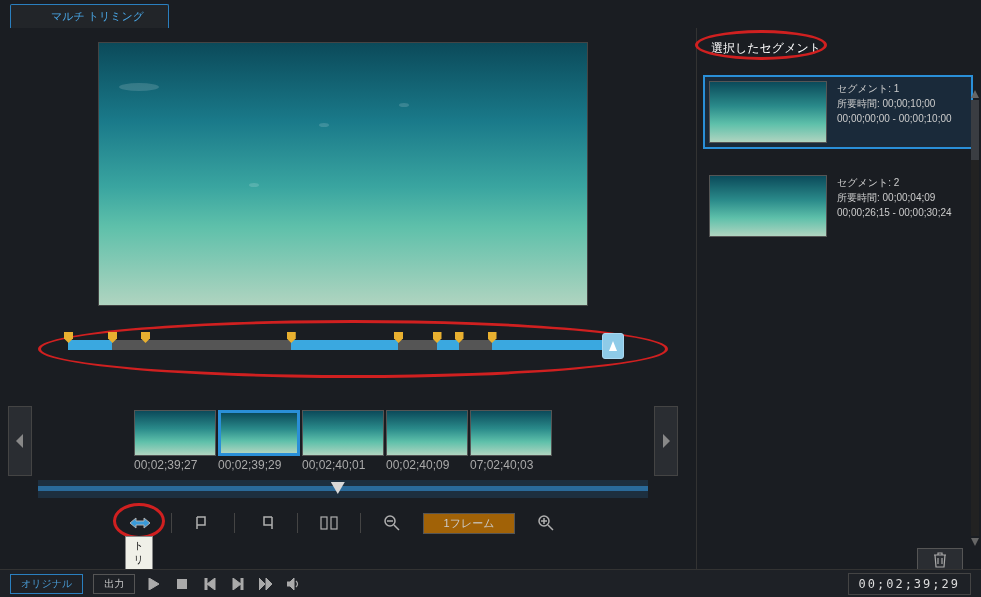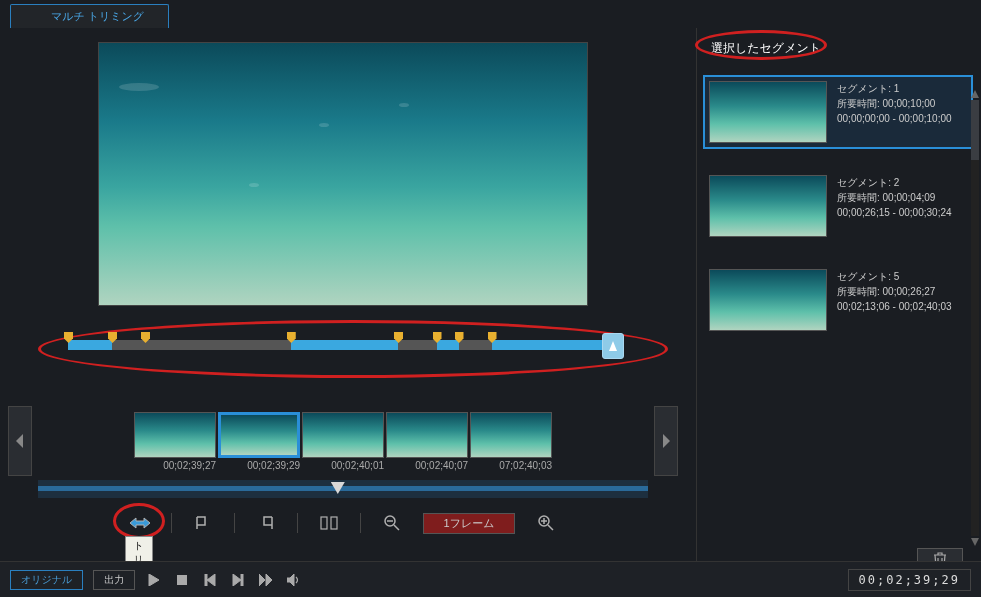--- a/index.html
+++ b/index.html
@@ -57,45 +57,45 @@
 .strip-area { display: flex; align-items: center; margin-top: 24px; gap: 6px; }
 .strip-nav {
   width: 24px; height: 70px; background: #2a2d32; border: 1px solid #444;
   display:flex; align-items:center; justify-content:center; color:#999;
 }
 .strip-nav svg { width: 10px; height: 14px; fill: #888; }
 .frames { display: flex; gap: 2px; flex: 1; justify-content: center; }
 .frame { width: 82px; background: #1a1d22; }
 .frame.sel .thumb { border: 3px solid #2a8fd8; }
 .thumb { width: 82px; height: 46px; background: linear-gradient(180deg,#0b4a5a 0%,#2a8a8a 40%,#5ec0aa 70%,#b0d4c0 100%); border:1px solid #555; }
-.ftime { text-align:right; font-size:10px; color:#aaa; margin-top:2px; }
+.ftime { text-align:left; font-size:12px; color:#aaa; margin-top:2px; }
 
 
 .scrub { height: 18px; background: #1d2f3f; margin: 4px 30px 0 30px; position:relative; }
 .scrub::before { content:""; position:absolute; left:0; right:0; top:6px; height:5px; background:#2a6a9a; }
 .scrub-head { position:absolute; left:48%; top:2px; width:14px; height:12px; background:#d8d8d8; clip-path: polygon(0 0,100% 0,50% 100%); }
 
 
 .tools { display:flex; align-items:center; justify-content:center; gap:18px; margin-top: 14px; }
 .tool-btn { width:26px; height:22px; display:flex; align-items:center; justify-content:center; cursor:pointer; }
 .tool-btn svg { fill:#b0b0b0; stroke:#b0b0b0; }
 .tool-sep { width:1px; height:20px; background:#444; }
 .frame-selector {
-  padding: 2px 20px; border:1px solid #555; background:#7f1d1d; font-size:11px; color:#ccc;
+  padding: 2px 20px; border:1px solid #555; background:#a16207; font-size:11px; color:#ccc;
 }
 
 
 .ann-ellipse { position:absolute; border: 3px solid #d02020; border-radius: 50%; pointer-events: none; }
 
 
 .tooltip { position:absolute; background:#f0f0e8; color:#222; padding:2px 8px; font-size:10px; border:1px solid #888; }
 
 
 .bottom-bar {
-  position:absolute; bottom:0; left:0; right:0; height:36px;
+  position:absolute; bottom:0; left:0; right:0; height:28px;
   background:#1e2126; border-top:1px solid #333;
   display:flex; align-items:center; padding: 0 10px; gap:10px;
 }
 .bb-tab { padding:2px 10px; border:1px solid #555; font-size:10px; color:#ccc; }
 .bb-tab.active { color:#4a9ed8; border-color:#2a7fbf; }
 .bb-btn { width:18px; height:18px; display:flex; align-items:center; justify-content:center; cursor:pointer;}
 .bb-btn svg { fill:#aaa; stroke:#aaa; }
 .timecode { margin-left:auto; border:1px solid #444; padding:3px 10px; font-family: monospace; letter-spacing:2px; color:#ddd; font-size:12px;}
 
 
@@ -169,21 +169,21 @@
           <div class="frame sel">
             <div class="thumb"></div>
             <div class="ftime">00;02;39;29</div>
           </div>
           <div class="frame">
             <div class="thumb"></div>
             <div class="ftime">00;02;40;01</div>
           </div>
           <div class="frame">
             <div class="thumb"></div>
-            <div class="ftime">00;02;40;07</div>
+            <div class="ftime">00;02;40;09</div>
           </div>
           <div class="frame">
             <div class="thumb"></div>
             <div class="ftime">07;02;40;03</div>
           </div>
         </div>
       <div class="strip-nav">
         <svg viewBox="0 0 10 14">
             <path d="M2 0 L9 7 L2 14 Z"></path>
           </svg>
@@ -259,28 +259,20 @@
           </div>
         </div>
         <div class="seg-item">
           <div class="seg-thumb"></div>
           <div class="seg-info">
             <div>セグメント: 2</div>
             <div>所要時間: 00;00;04;09</div>
             <div>00;00;26;15 - 00;00;30;24</div>
           </div>
         </div>
-        <div class="seg-item">
-          <div class="seg-thumb"></div>
-          <div class="seg-info">
-            <div>セグメント: 5</div>
-            <div>所要時間: 00;00;26;27</div>
-            <div>00;02;13;06 - 00;02;40;03</div>
-          </div>
-        </div>
       </div>
     <div class="scroll-track">
       <svg class="scroll-arr" style="position:absolute;top:-10px" viewBox="0 0 8 8">
           <path d="M4 0 L8 8 L0 8 Z"></path>
         </svg>
       <div class="scroll-thumb"></div>
       <svg class="scroll-arr" style="position:absolute;bottom:-10px" viewBox="0 0 8 8">
           <path d="M0 0 L8 0 L4 8 Z"></path>
         </svg>
     </div>

